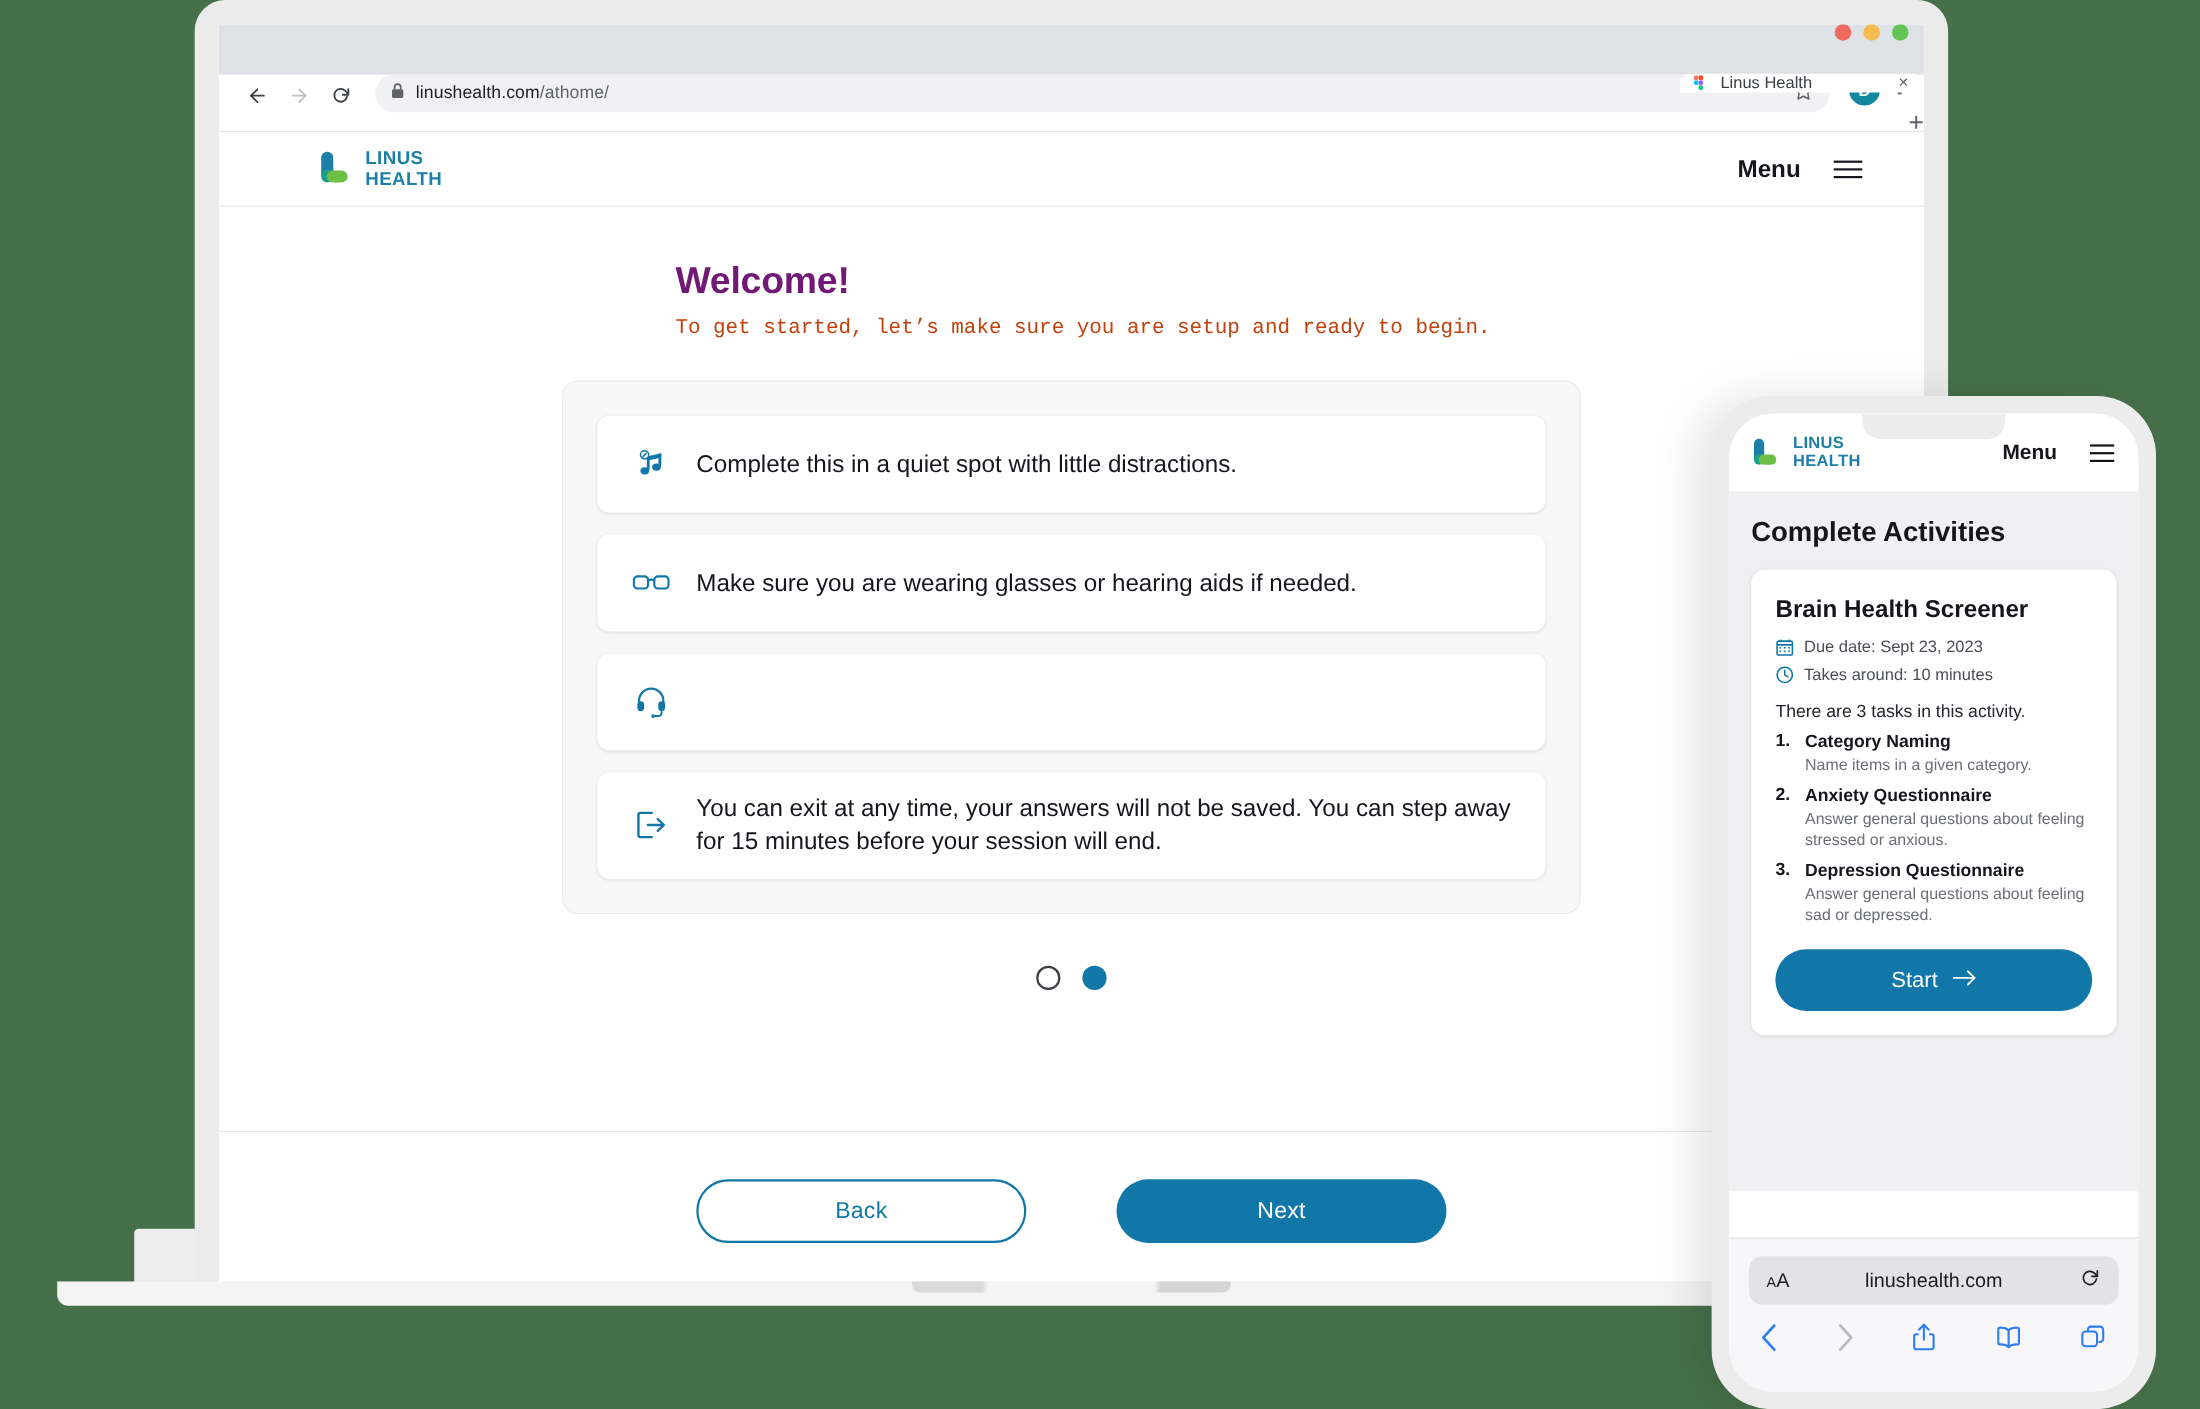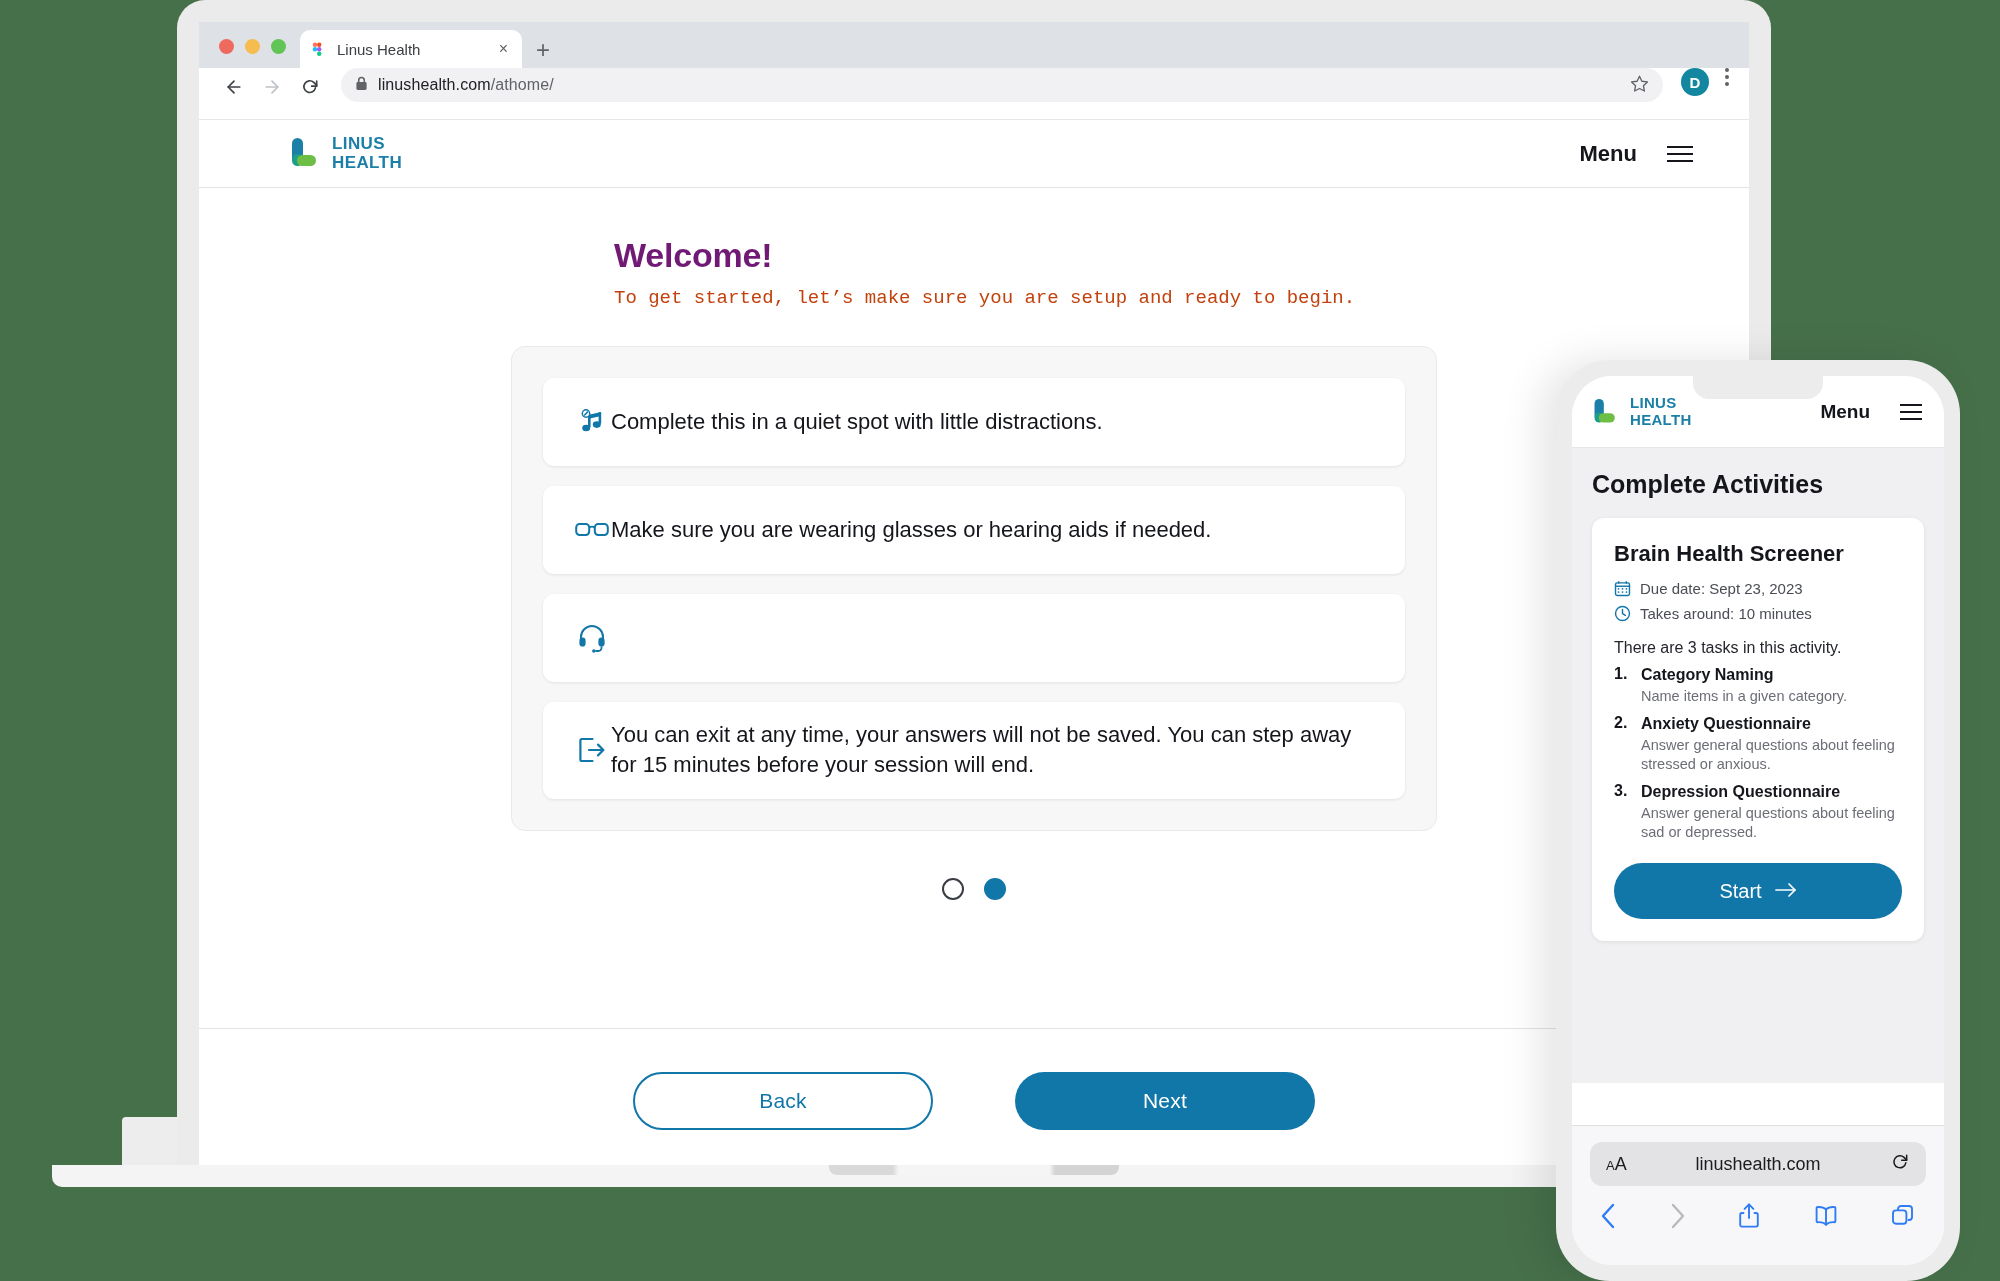--- a/index.html
+++ b/index.html
@@ -22,21 +22,21 @@
   #laptop-screen {
     width: 100%; height: 1143px;
     background: #fff;
     overflow: hidden;
     position: relative;
   }
 
   
   .tabstrip {
     height: 46px; background: #dee1e6;
-    display: flex; align-items: flex-end; padding-left: 14px; gap: 0;
+    display: flex; align-items: flex-end; padding-left: 14px; gap: 16px; flex-direction: column;
   }
   .traffic { display: flex; align-items: center; gap: 11px; padding: 0 14px 14px 6px; }
   .tl { width: 15px; height: 15px; border-radius: 50%; }
   .tl.r { background: #ee6a5f; }
   .tl.y { background: #f5bd4f; }
   .tl.g { background: #61c454; }
   .tab {
     height: 38px; width: 222px; background: #fff;
     border-radius: 10px 10px 0 0;
     display: flex; align-items: center; gap: 10px;
@@ -105,21 +105,21 @@
   }
   .page-sub {
     font-size: 19px; color: #c2410c; margin-left: 415px; margin-top: 12px; font-family: Liberation Mono, monospace;
   }
   .card-wrap {
     margin: 37px auto 0; width: 926px; background: #f7f7f7;
     border: 1px solid #e9e9e9; border-radius: 14px; padding: 31px;
   }
   .tip {
     background: #fff; border-radius: 11px; min-height: 88px;
-    display: flex; align-items: center; 
+    display: flex; align-items: center; gap: 22px;
     padding: 18px 30px; margin-bottom: 20px;
     box-shadow: 0 1px 3px rgba(0,0,0,.09);
   }
   .tip:last-child { margin-bottom: 0; }
   .tip .ic { width: 38px; flex: none; display: flex; align-items: center; justify-content: center; color: #1176a8; }
   .tip .txt { font-size: 22px; color: #14161c; line-height: 1.38; }
 
   .dots { display: flex; justify-content: center; gap: 20px; margin-top: 47px; }
   .dot { width: 22px; height: 22px; border-radius: 50%; }
   .dot.empty { border: 2.5px solid #3a3d44; background: #fff; }

